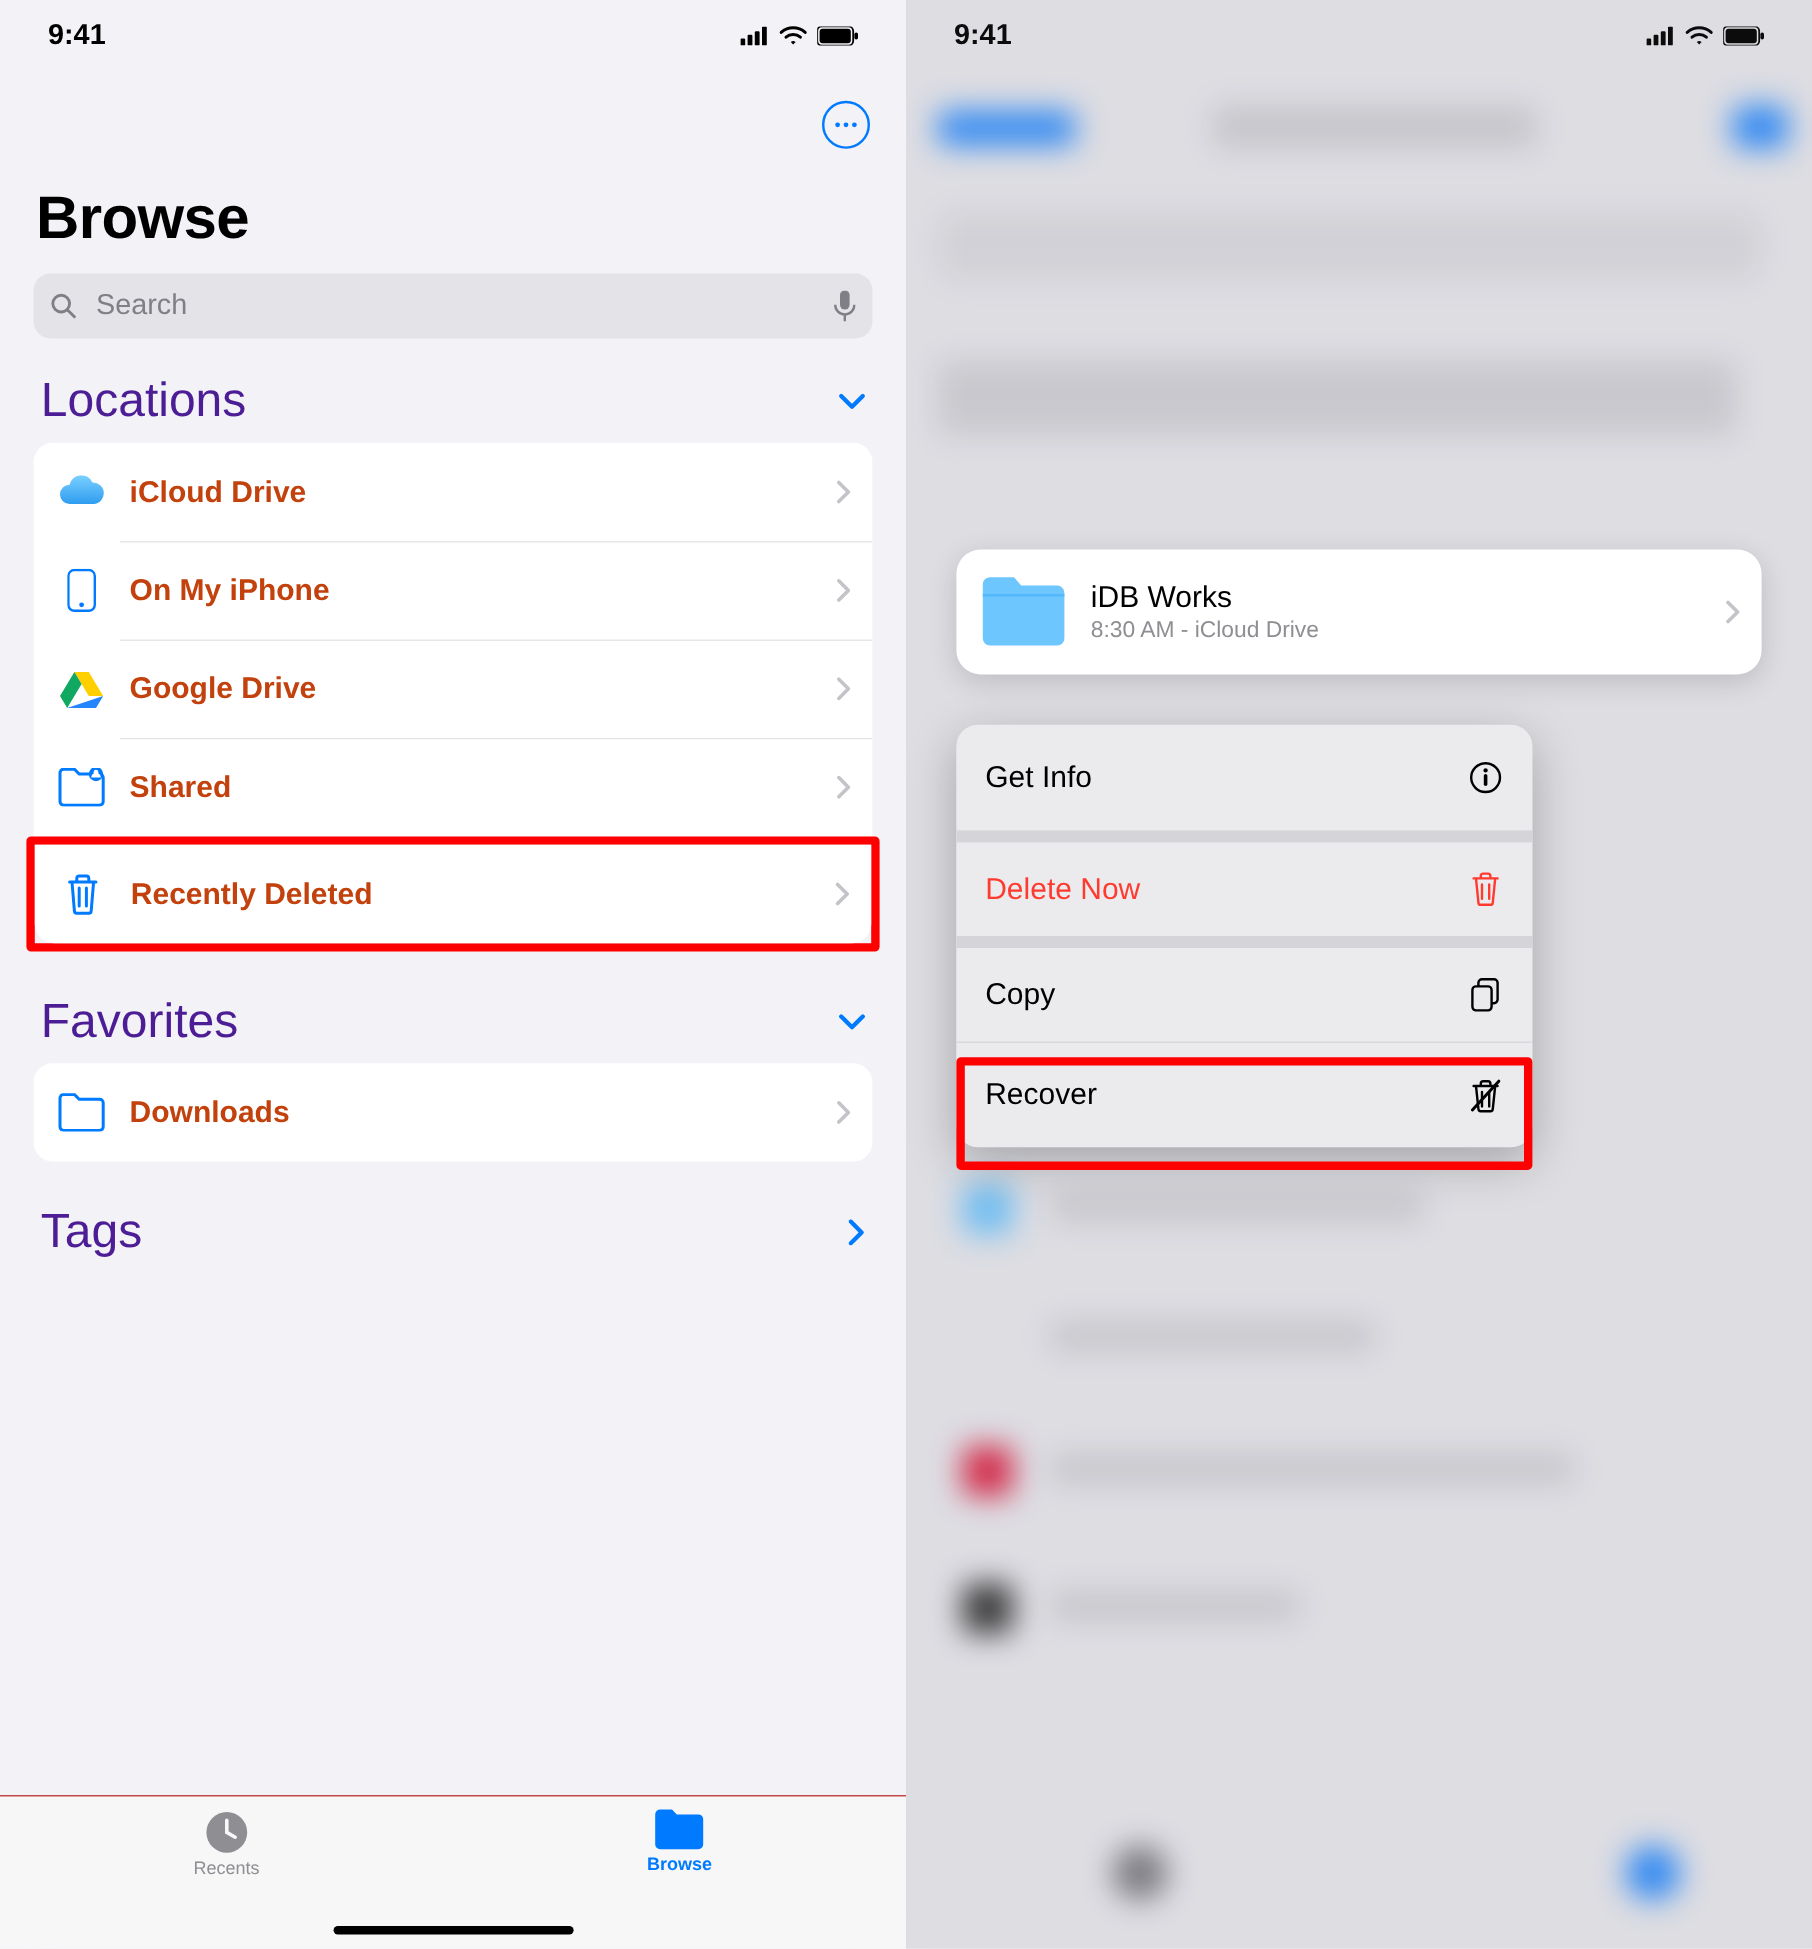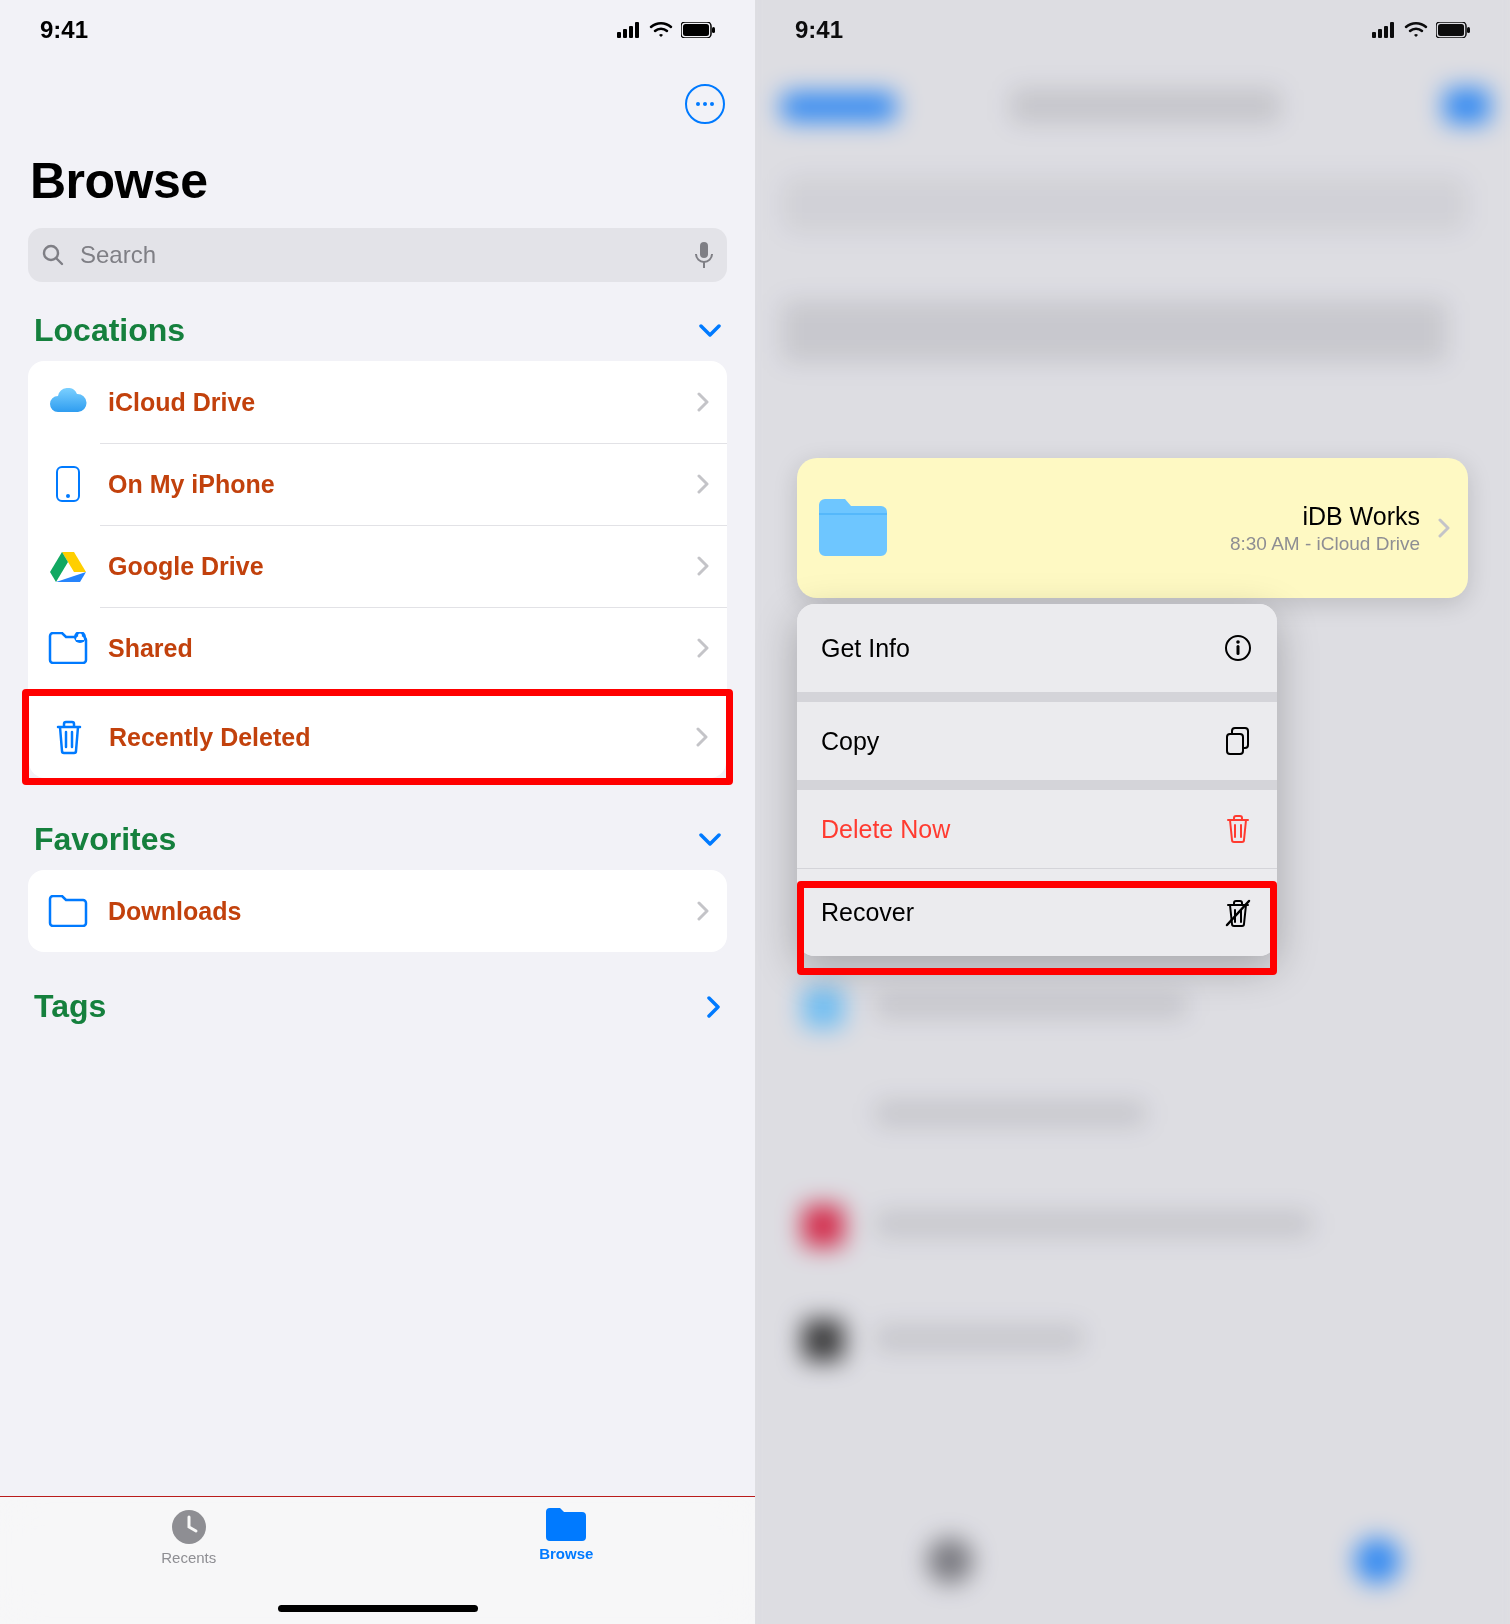--- a/index.html
+++ b/index.html
@@ -88,23 +88,23 @@
 
   
   .section-header {
     display: flex;
     align-items: center;
     justify-content: space-between;
     padding: 0 34px 12px 34px;
     margin-top: 12px;
   }
   .section-header .sh-label {
-    font-size: 32px;
-    font-weight: 700;
-    color: #15803d;
+    font-size: 40px;
+    font-weight: 400;
+    color: #4c1d95;
   }
   .section-chev { color: #007aff; }
 
   
   .card {
     background: #fff;
     border-radius: 16px;
     margin: 0 28px 36px 28px;
     overflow: hidden;
   }
@@ -189,29 +189,28 @@
   }
   .bg-block { background: #cfcfd4; border-radius: 6px; }
   .overlay-dim {
     position: absolute; inset: 0;
     background: rgba(120,120,130,0.10);
   }
 
   .selected-card {
     position: absolute;
     left: 42px; right: 42px; top: 458px;
-    background: #fef9c3;
+    background: #ffffff;
     border-radius: 20px;
-    height: 140px;
+    height: 104px;
     display: flex;
     align-items: center;
     padding: 0 18px;
     gap: 18px;
     box-shadow: 0 6px 24px rgba(0,0,0,0.15);
-    text-align: right;
   }
   .folder-ic {
     width: 76px; height: 64px;
     flex-shrink: 0;
   }
   .sel-text { flex: 1; }
   .sel-title { font-size: 25px; font-weight: 400; color: #000; }
   .sel-sub { font-size: 19px; color: #8e8e93; margin-top: 2px; }
 
   .ctx-menu {
@@ -498,37 +497,37 @@
       <div class="ctx-row">
         <span>Get Info</span>
         <span class="ctx-ic">
           <svg width="28" height="28" viewBox="0 0 28 28">
               <circle cx="14" cy="14" r="12" fill="none" stroke="#000" stroke-width="2"></circle>
               <circle cx="14" cy="8" r="1.8" fill="#000"></circle>
               <rect x="12.5" y="11" width="3" height="10" rx="1.5" fill="#000"></rect>
             </svg>
         </span>
       </div>
+      <div class="ctx-row sep destructive">
+        <span>Delete Now</span>
+        <span class="ctx-ic">
+          <svg width="26" height="30" viewBox="0 0 26 30">
+              <path d="M3 6 H23 M9 6 V4 A2 2 0 0 1 11 2 H15 A2 2 0 0 1 17 4 V6 M5 6 L7 26 A2 2 0 0 0 9 28 H17 A2 2 0 0 0 19 26 L21 6 M10 11 V23 M16 11 V23" fill="none" stroke="#ff3b30" stroke-width="2" stroke-linecap="round"></path>
+            </svg>
+        </span>
+      </div>
       <div class="ctx-row sep">
         <span>Copy</span>
         <span class="ctx-ic">
           <svg width="28" height="30" viewBox="0 0 28 30">
               <rect x="8" y="2" width="16" height="20" rx="3" fill="none" stroke="#000" stroke-width="2"></rect>
               <rect x="3" y="8" width="16" height="20" rx="3" fill="#ebebee" stroke="#000" stroke-width="2"></rect>
             </svg>
         </span>
       </div>
-      <div class="ctx-row sep destructive">
-        <span>Delete Now</span>
-        <span class="ctx-ic">
-          <svg width="26" height="30" viewBox="0 0 26 30">
-              <path d="M3 6 H23 M9 6 V4 A2 2 0 0 1 11 2 H15 A2 2 0 0 1 17 4 V6 M5 6 L7 26 A2 2 0 0 0 9 28 H17 A2 2 0 0 0 19 26 L21 6 M10 11 V23 M16 11 V23" fill="none" stroke="#ff3b30" stroke-width="2" stroke-linecap="round"></path>
-            </svg>
-        </span>
-      </div>
       <div class="ctx-row">
         <span>Recover</span>
         <span class="ctx-ic">
           <svg width="28" height="30" viewBox="0 0 28 30">
               <path d="M4 7 H24 M10 7 V5 A2 2 0 0 1 12 3 H16 A2 2 0 0 1 18 5 V7 M6 7 L8 26 A2 2 0 0 0 10 28 H18 A2 2 0 0 0 20 26 L22 7 M11 12 V24 M17 12 V24" fill="none" stroke="#000" stroke-width="2" stroke-linecap="round"></path>
               <line x1="3" y1="27" x2="25" y2="3" stroke="#000" stroke-width="2.5" stroke-linecap="round"></line>
             </svg>
         </span>
       </div>
     </div>

